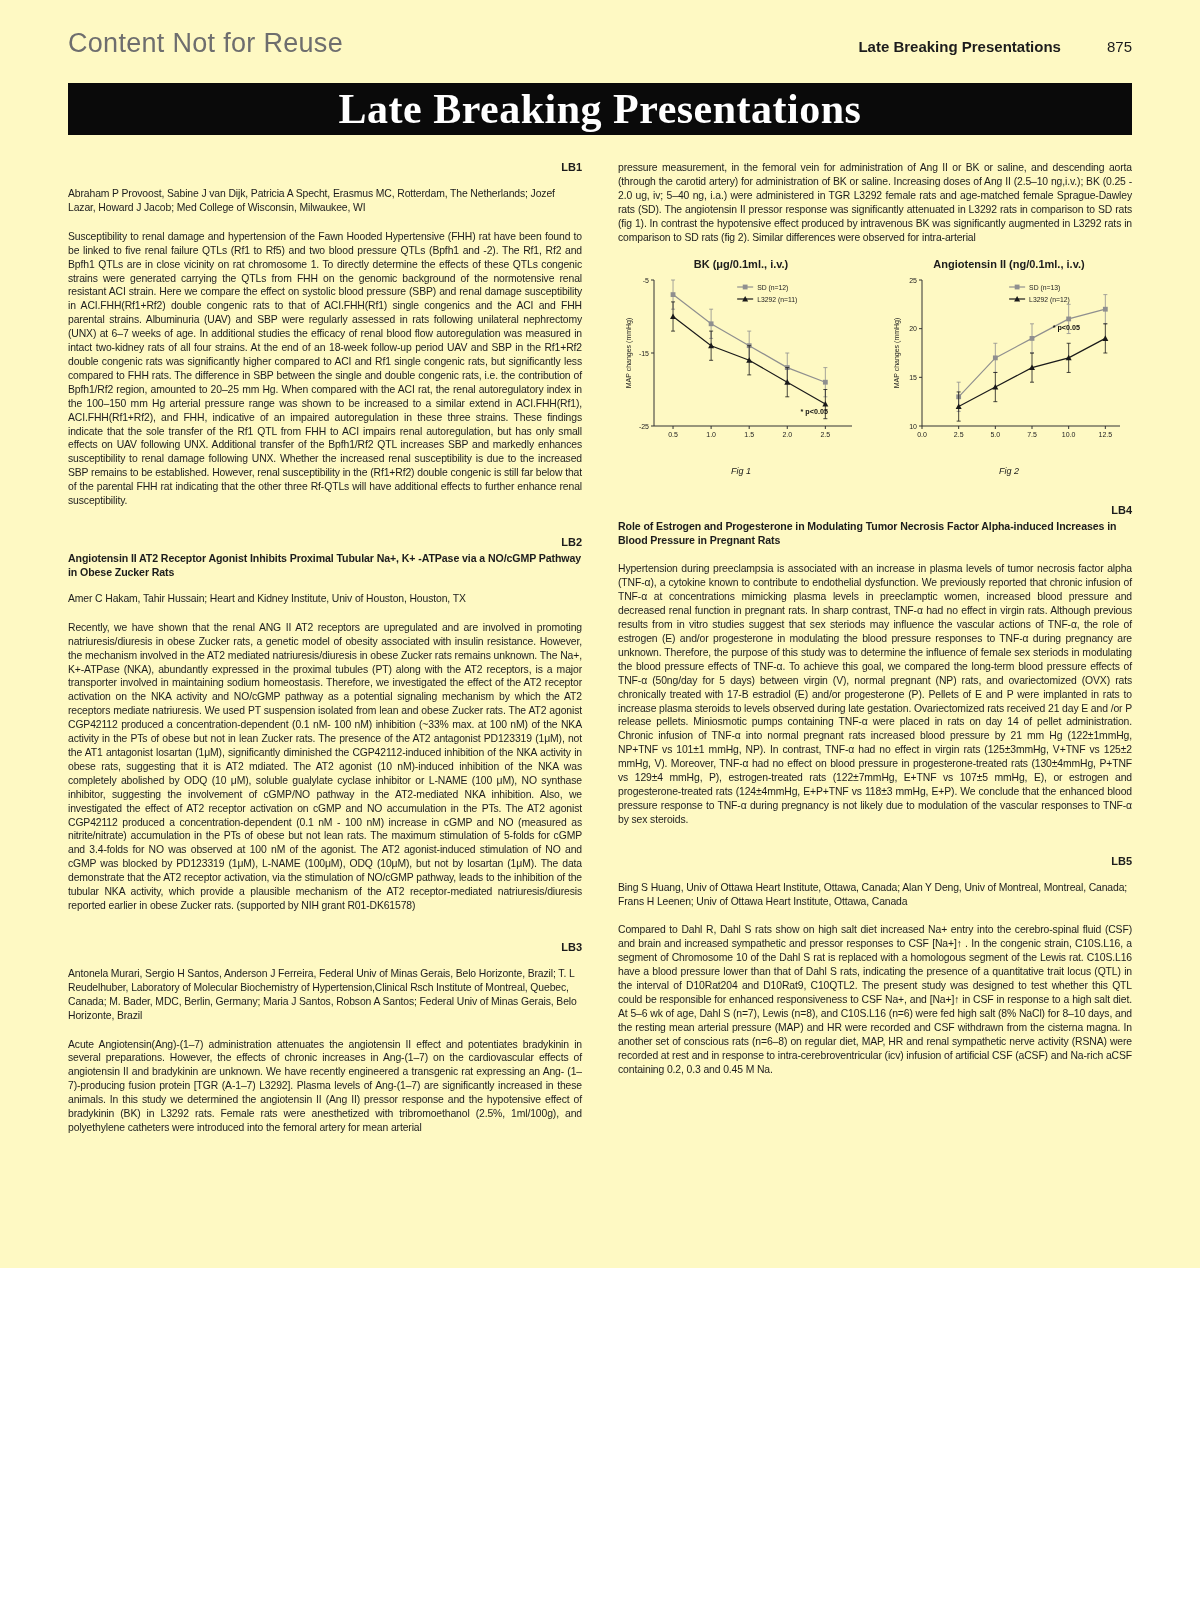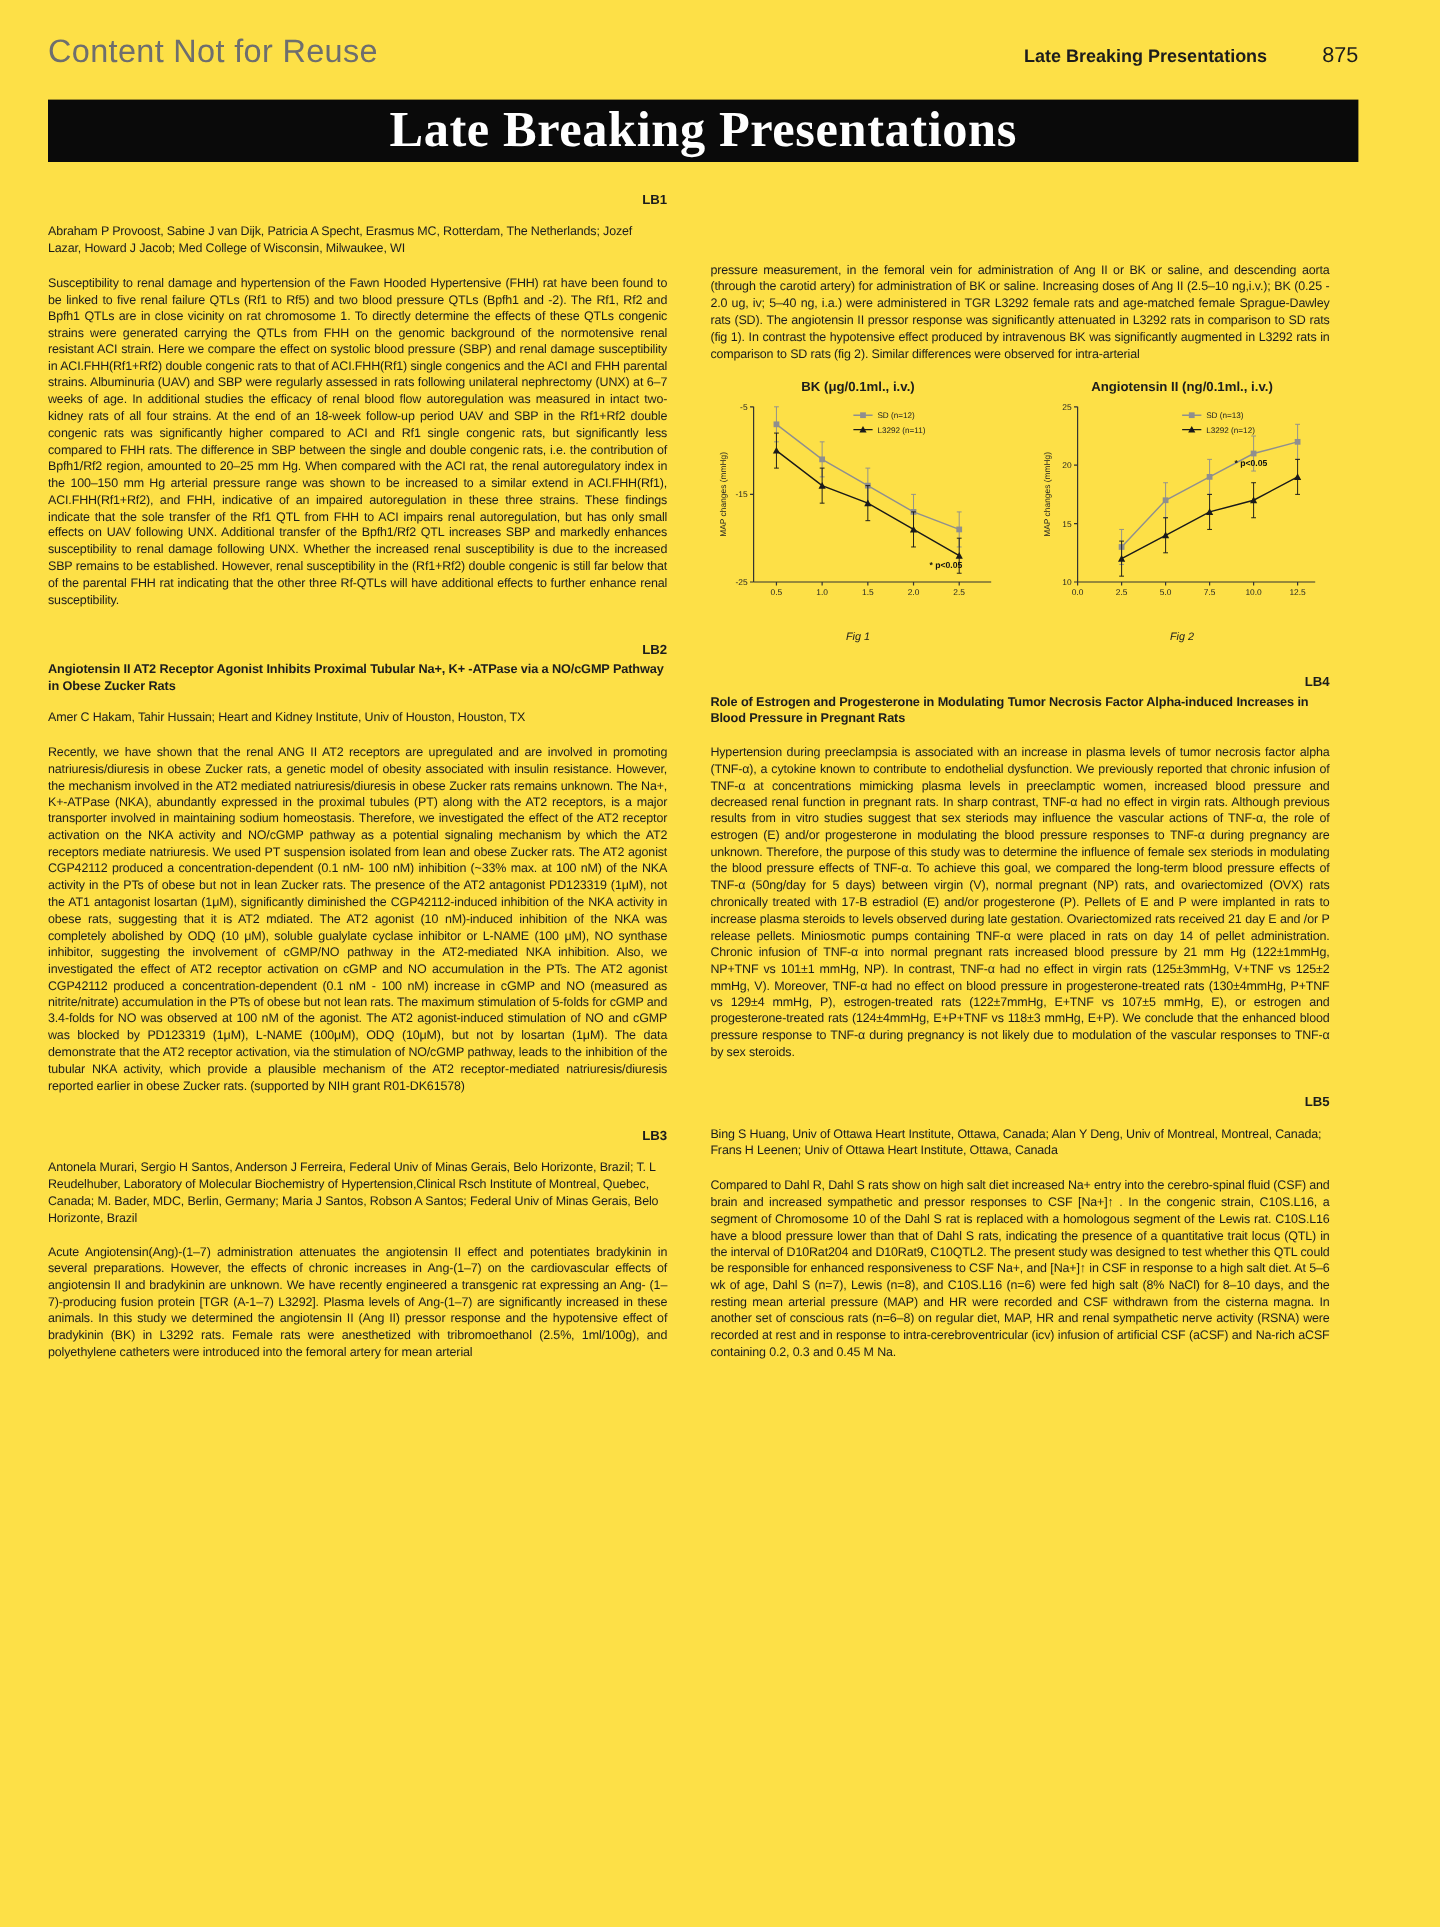--- a/index.html
+++ b/index.html
@@ -1,35 +1,35 @@
 <!DOCTYPE html>
 <html><head>
 <meta charset="utf-8">
 <style>
   * { margin:0; padding:0; box-sizing:border-box; }
   html,body { background:#ffffff; }
   body { font-family:"Liberation Sans", sans-serif; color:#1c1c1c; }
   .page {
-    position:relative; width:1200px; height:1606px; margin:0 auto;
-    background:#fde047; padding:28px 68px 0 40px; overflow:hidden;
+    position:relative; width:1200px; height:1268px; margin:0 auto;
+    background:#fef9c3; padding:28px 68px 0 68px; overflow:hidden;
   }
   .top-header { display:flex; justify-content:space-between; align-items:baseline; }
   .watermark { font-size:27px; color:#6e6e6e; letter-spacing:0.3px; }
   .header-right { display:flex; align-items:baseline; gap:46px; }
   .running-head { font-size:15px; font-weight:bold; }
-  .page-number { font-size:18px; }
+  .page-number { font-size:15px; }
   .banner {
     margin-top:24px; background:#0a0a0a; height:52px;
     display:flex; align-items:center; justify-content:center;
   }
   .banner-title {
     color:#ffffff; font-family:"Liberation Serif", serif; font-weight:bold;
     font-size:42px; letter-spacing:0.5px;
   }
-  .columns { display:flex; gap:36px; margin-top:26px;align-items:flex-end; }
+  .columns { display:flex; gap:36px; margin-top:26px; }
   .col { width:516px; }
   section.abstract { margin-top:28px; }
   section.abstract:first-child { margin-top:0; }
   .lb-label { text-align:right; font-weight:bold; font-size:11px; line-height:13px; }
   .abs-title { font-size:10.6px; font-weight:bold; line-height:14px; margin-top:2px; letter-spacing:-0.1px; }
   .authors { font-size:10.4px; line-height:13.9px; margin-top:13px; letter-spacing:-0.12px; }
   .body { font-size:10.4px; line-height:13.9px; margin-top:15px; text-align:justify; letter-spacing:-0.12px; }
   .body.cont { margin-top:0; }
   .figures { display:flex; gap:16px; margin:14px 0 10px 0; justify-content:space-between; }
   .fig { width:246px; }

